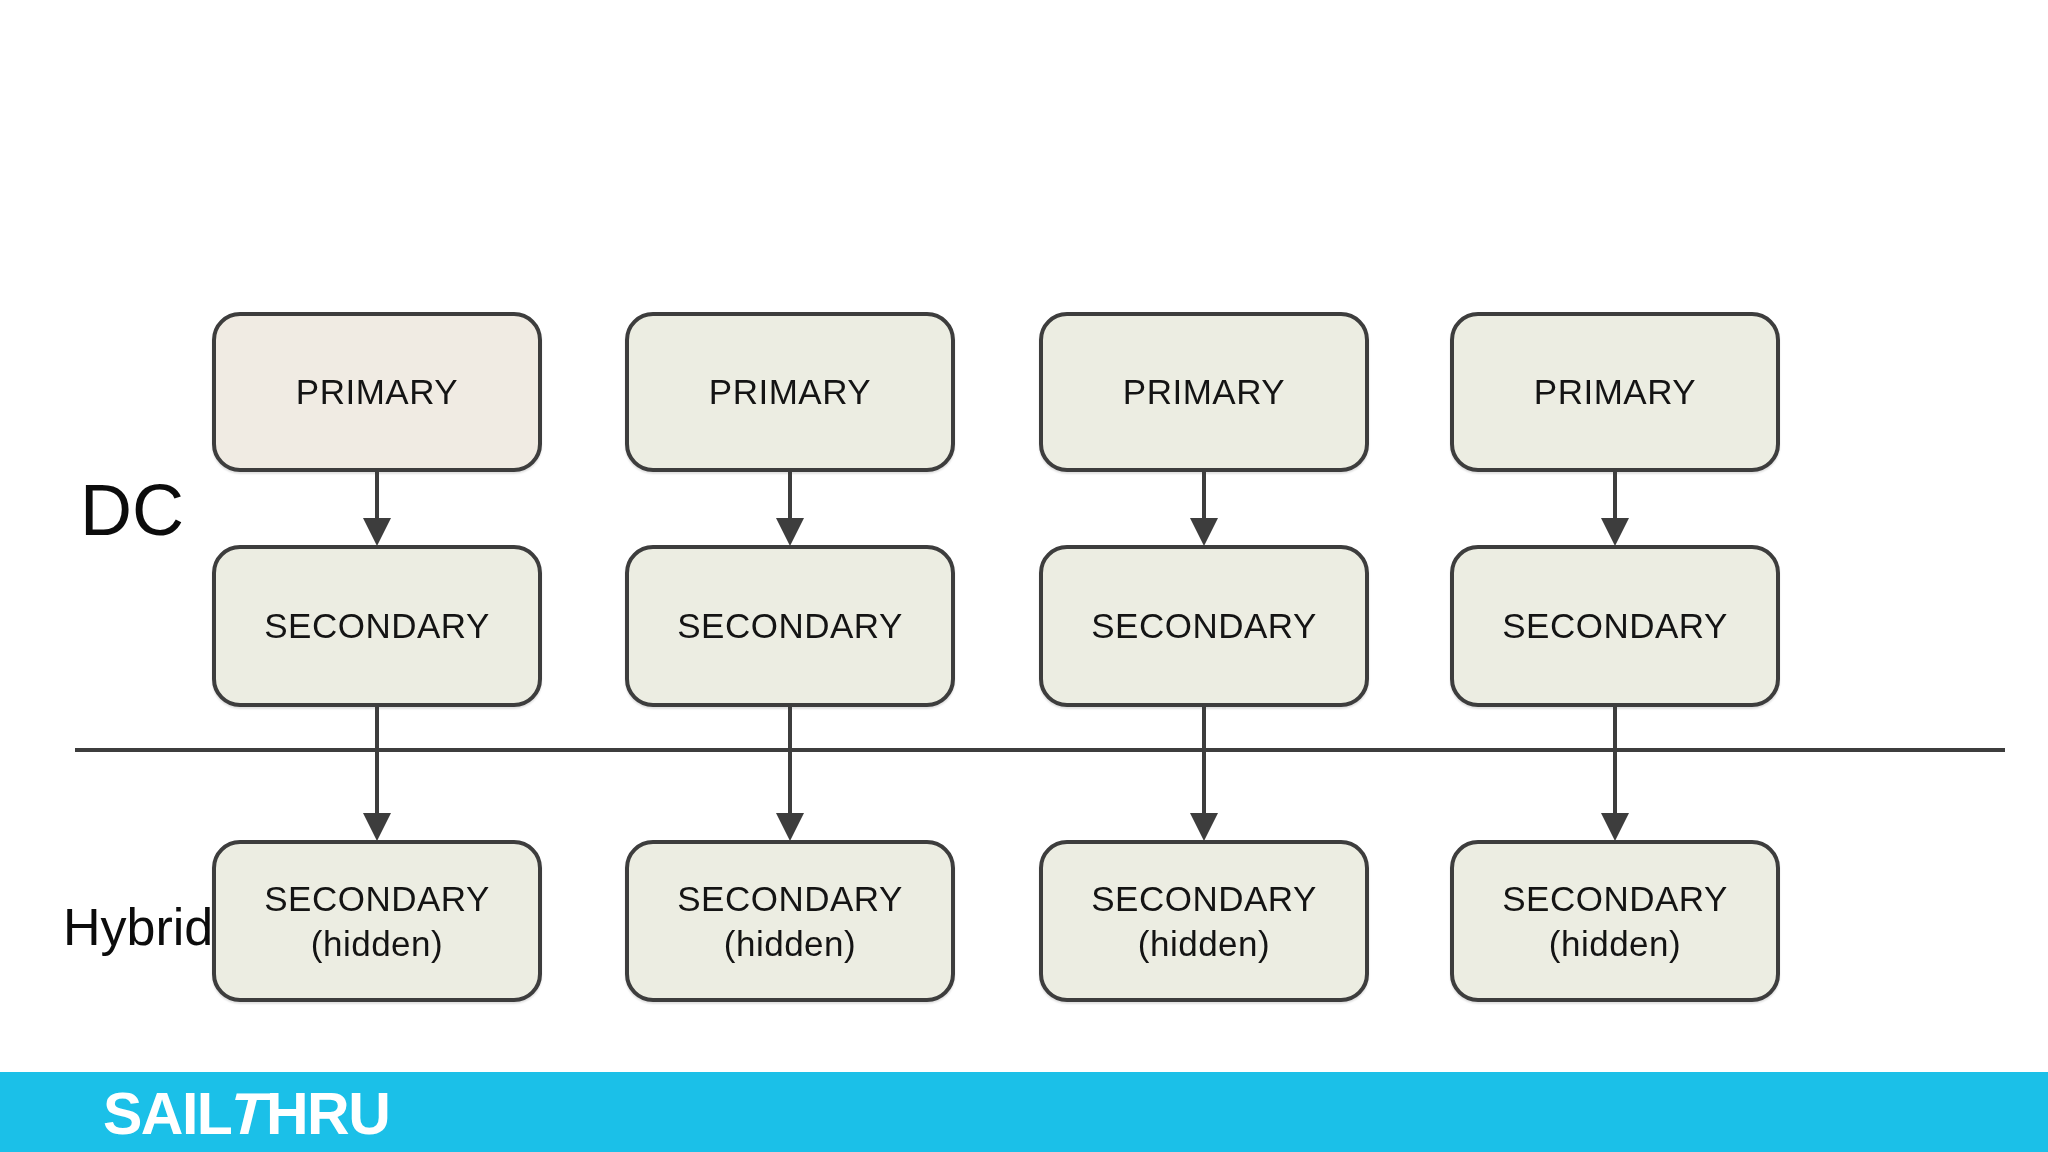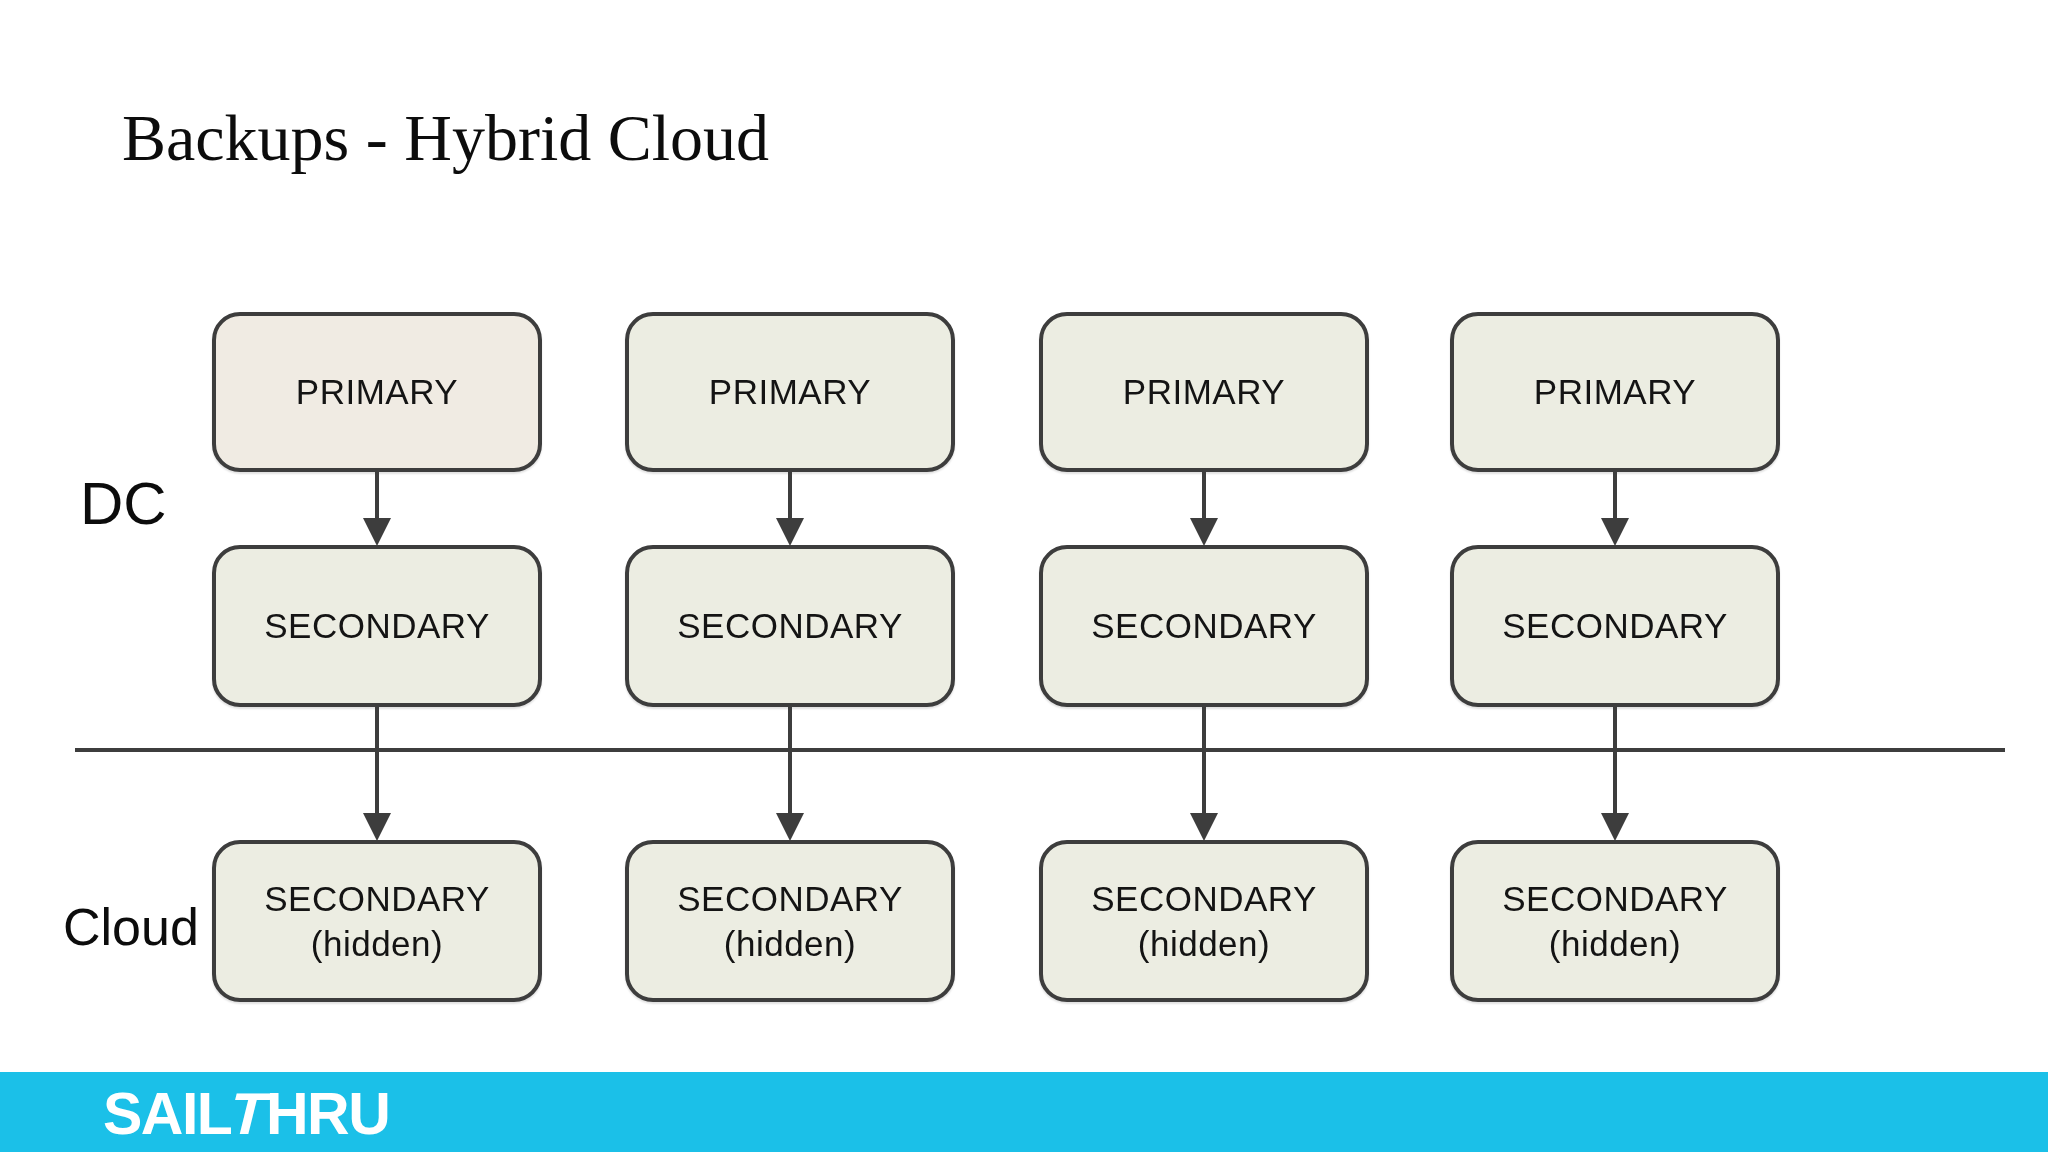--- a/index.html
+++ b/index.html
@@ -35,21 +35,21 @@
     white-space: nowrap;
     line-height: 1.1;
   }
 
   .section-label {
     position: absolute;
     color: #0c0c0c;
     white-space: nowrap;
     line-height: 1;
   }
-  .dc-label    { left: 80px;  top: 474px; font-size: 60px; }
+  .dc-label    { left: 80px;  top: 474px; font-size: 72px; }
   .cloud-label { left: 63px;  top: 901px; font-size: 52px; }
 
   .divider {
     position: absolute;
     left: 75px;
     top: 748px;
     width: 1930px;
     height: 4px;
     background: var(--line);
   }
@@ -132,24 +132,23 @@
   .logo .slant {
     display: inline-block;
     transform: skewX(-14deg);
   }
 </style>
 </head>
 <body>
 
 <div class="slide">
 
-  <h1 class="title">Backups - Hybrid Cloud</h1>
 
   <div class="section-label dc-label">DC</div>
-  <div class="section-label cloud-label">Cloud</div>
+  <div class="section-label cloud-label">Hybrid</div>
 
   <div class="divider"></div>
 
   <div class="diagram">
 
     <div class="col">
       <div class="box primary">
         <span>PRIMARY</span>
       </div>
       <div class="arrow a1">

